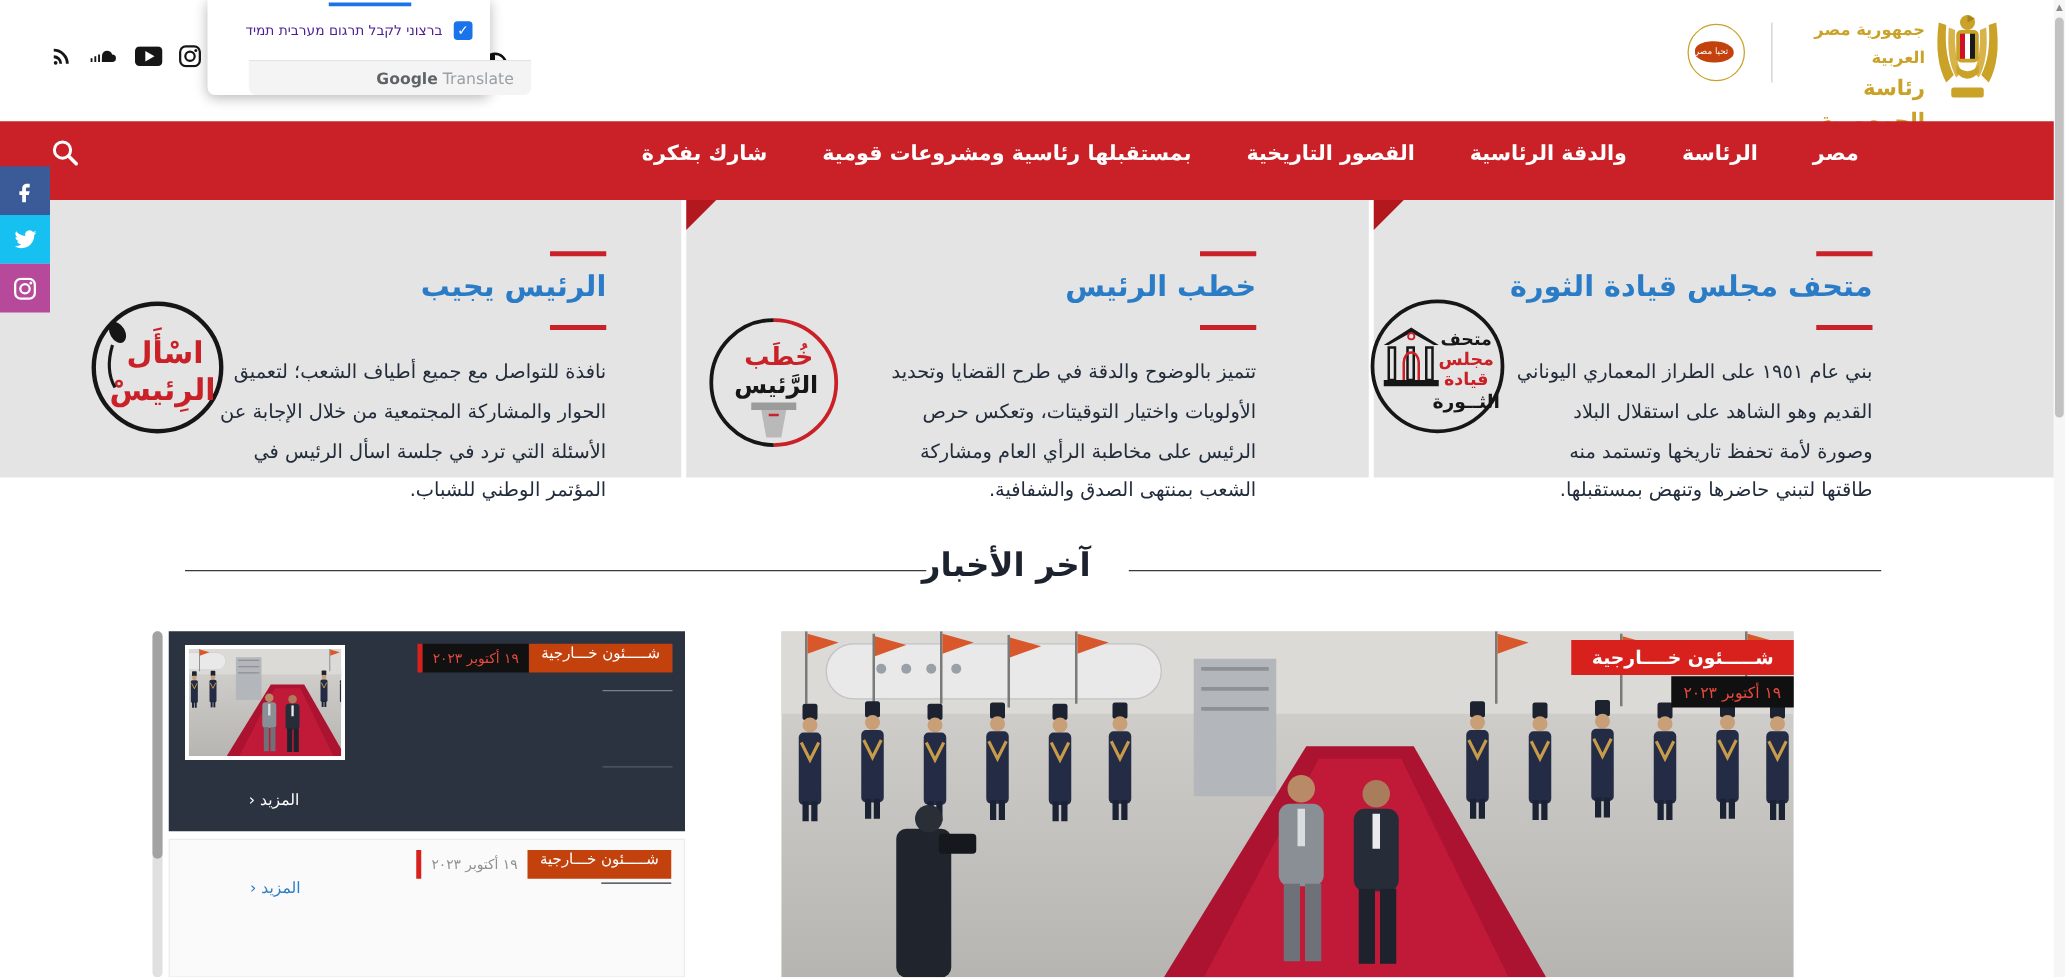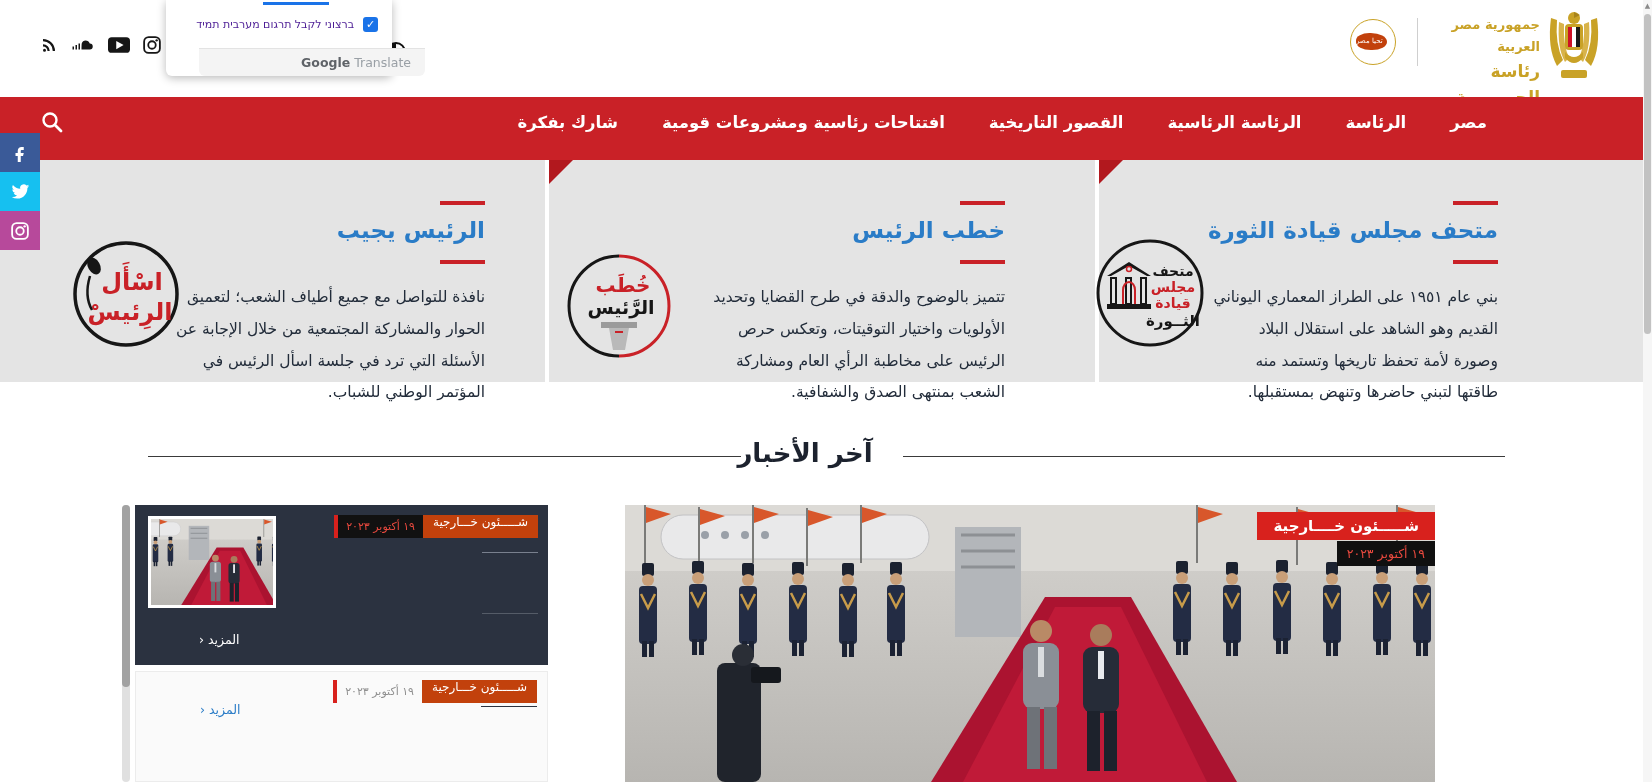--- a/index.html
+++ b/index.html
@@ -250,23 +250,23 @@
         <path d="M20 44 Q29 54 38 44 L38 50 Q29 60 20 50 Z" fill="#c9a227"></path>
         <rect x="16" y="62" width="26" height="8" rx="2" fill="#c9a227"></rect>
       </svg>
     </div>
   </div>
 
   <div class="abs" id="nav">
     <div id="nav-menu">
       <span class="nav-item">مصر</span>
       <span class="nav-item">الرئاسة</span>
-      <span class="nav-item">الرئاسة الرئاسية</span>
+      <span class="nav-item">والدقة الرئاسية</span>
       <span class="nav-item">القصور التاريخية</span>
-      <span class="nav-item">افتتاحات رئاسية ومشروعات قومية</span>
+      <span class="nav-item">بمستقبلها رئاسية ومشروعات قومية</span>
       <span class="nav-item">شارك بفكرة</span>
     </div>
     <div class="abs" id="nav-search">
       <svg width="24" height="24" viewBox="0 0 24 24">
           <circle cx="10" cy="10" r="6.5" fill="none" stroke="#fff" stroke-width="2.4"></circle>
           <line x1="15" y1="15" x2="21" y2="21" stroke="#fff" stroke-width="2.8" stroke-linecap="round"></line>
         </svg>
     </div>
   </div>
 

